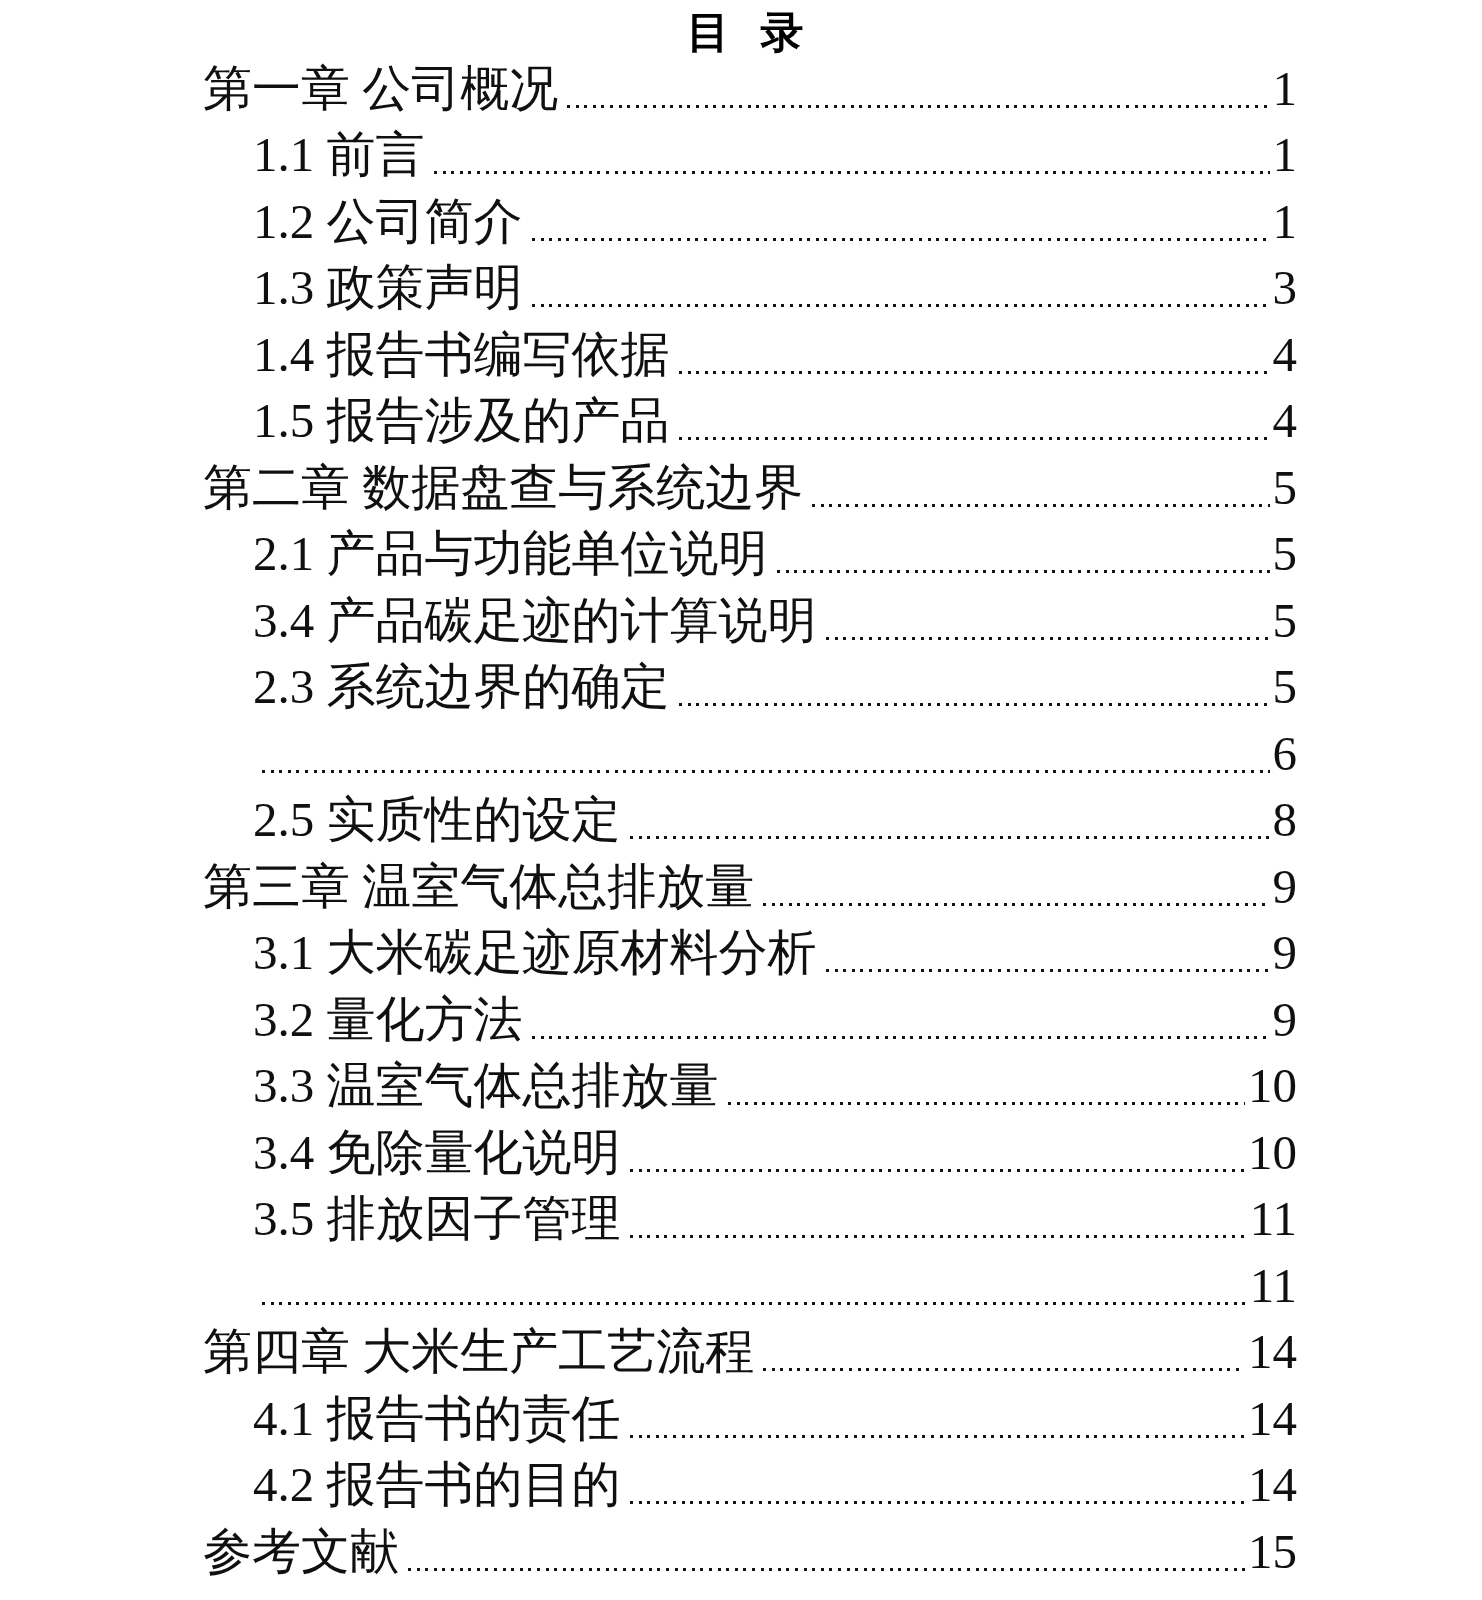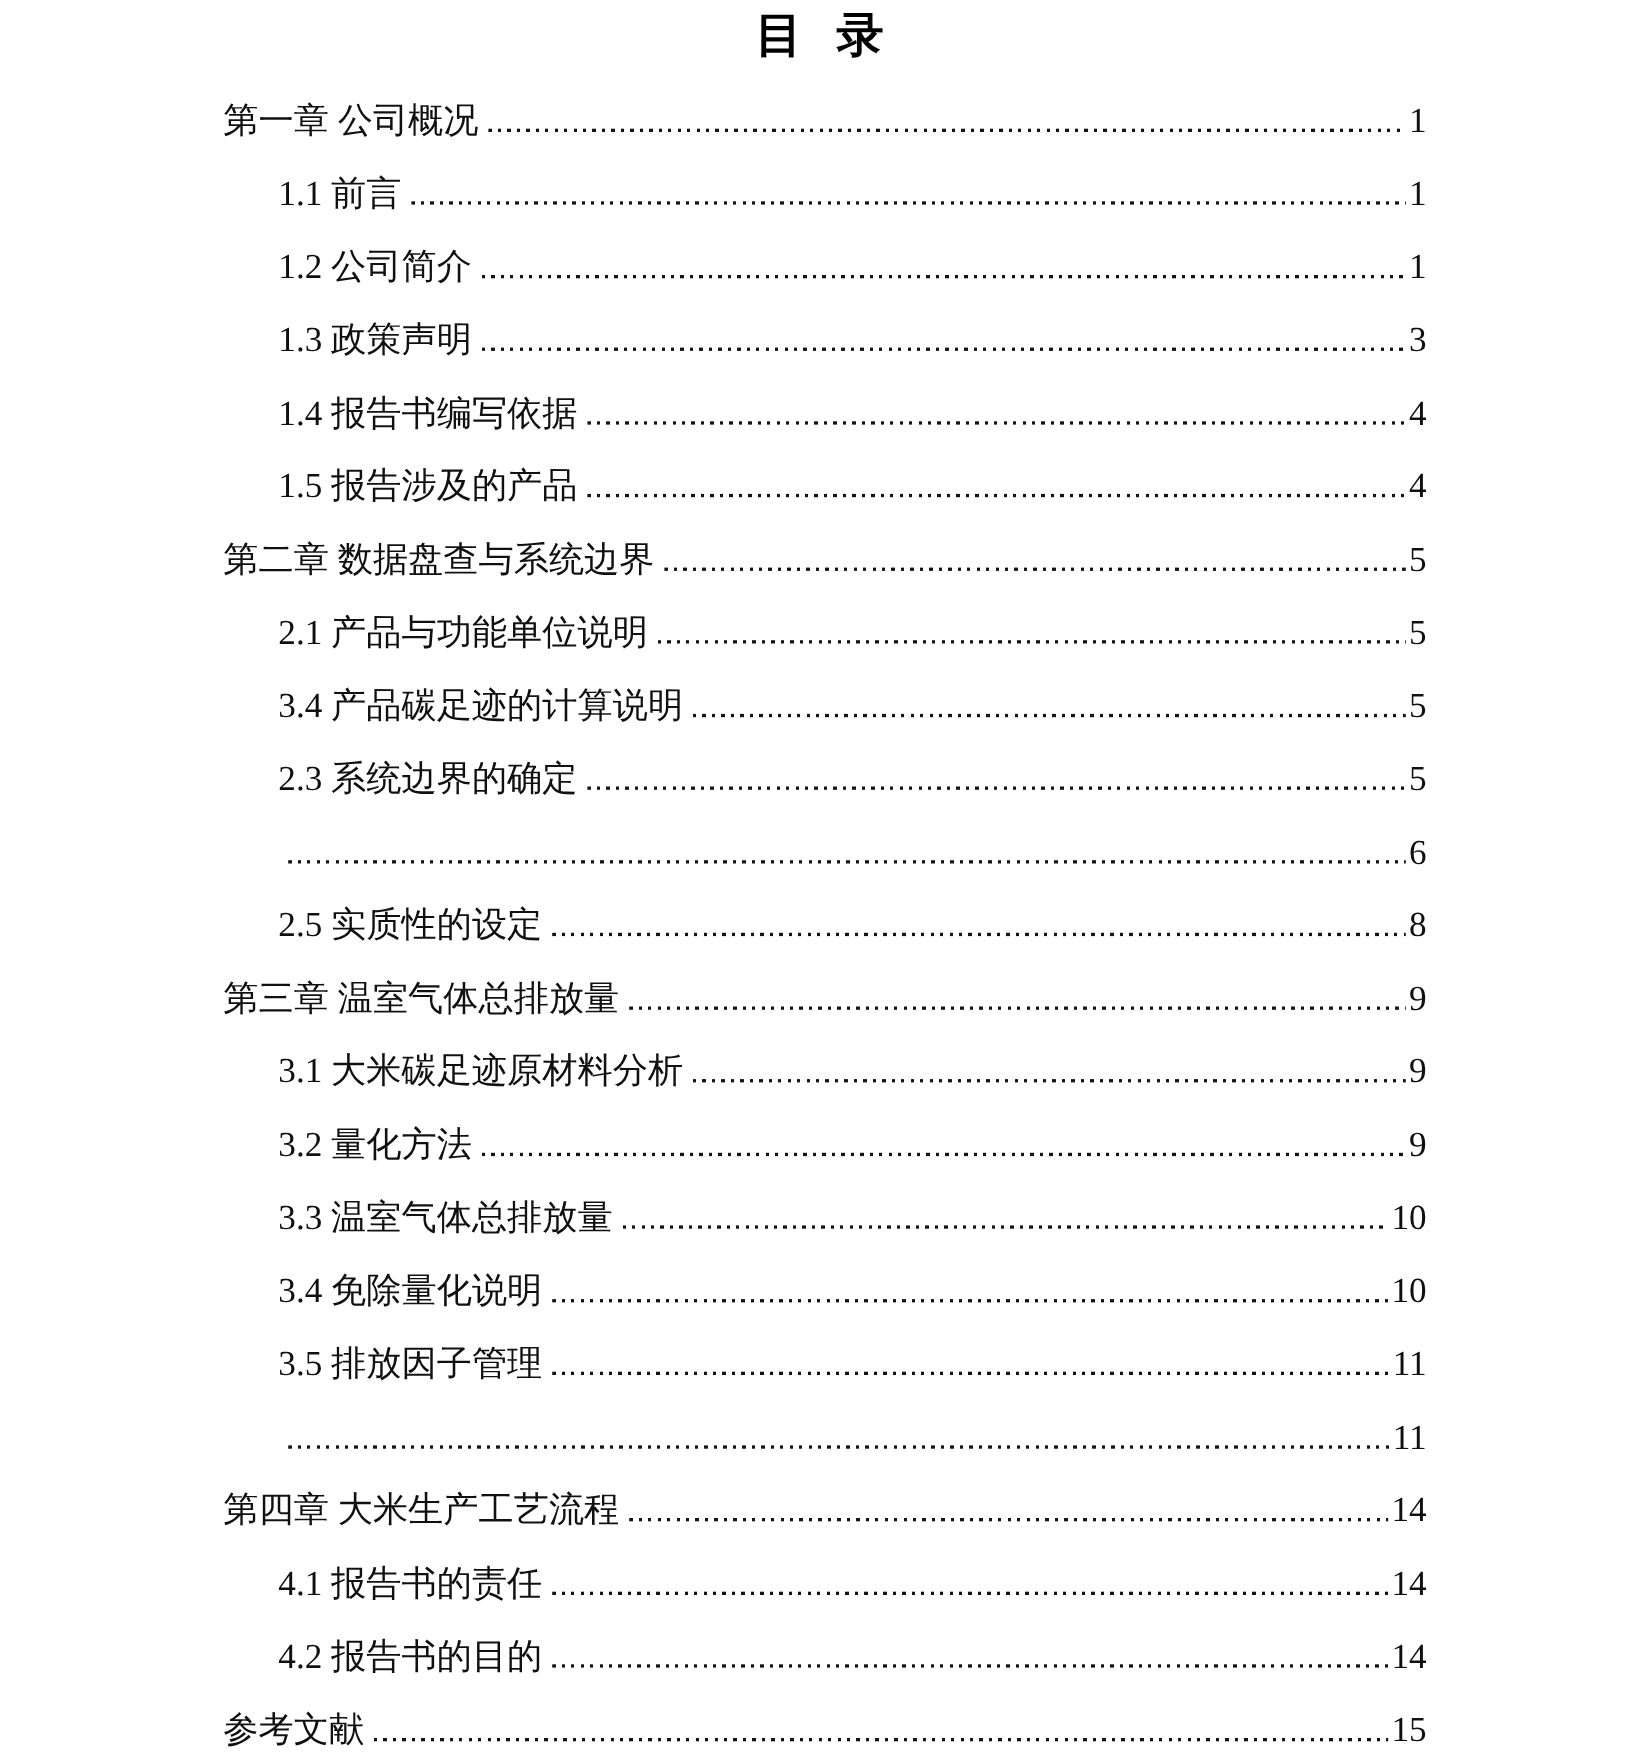--- a/index.html
+++ b/index.html
@@ -21,33 +21,33 @@
     padding: 8px 185px 0 203px;
     background: #ffffff;
   }
   .doc-title {
     text-align: center;
     font-size: 43px;
     line-height: 1.15;
     font-weight: 700;
     letter-spacing: 10px;
     white-space: pre;
-    margin-bottom: 12px;
+    margin-bottom: 0;
     color: #000000;
   }
   .toc-list {
     display: block;
   }
   .toc-row {
     display: flex;
     align-items: flex-end;
     box-sizing: border-box;
     height: 66.5px;
     padding-bottom: 11px;
-    font-size: 32px;
+    font-size: 49px;
     line-height: 1.0;
   }
   .toc-row.level-2 {
     padding-left: 50px;
   }
   .toc-label {
     white-space: pre;
     flex: 0 0 auto;
   }
   .toc-leader {

